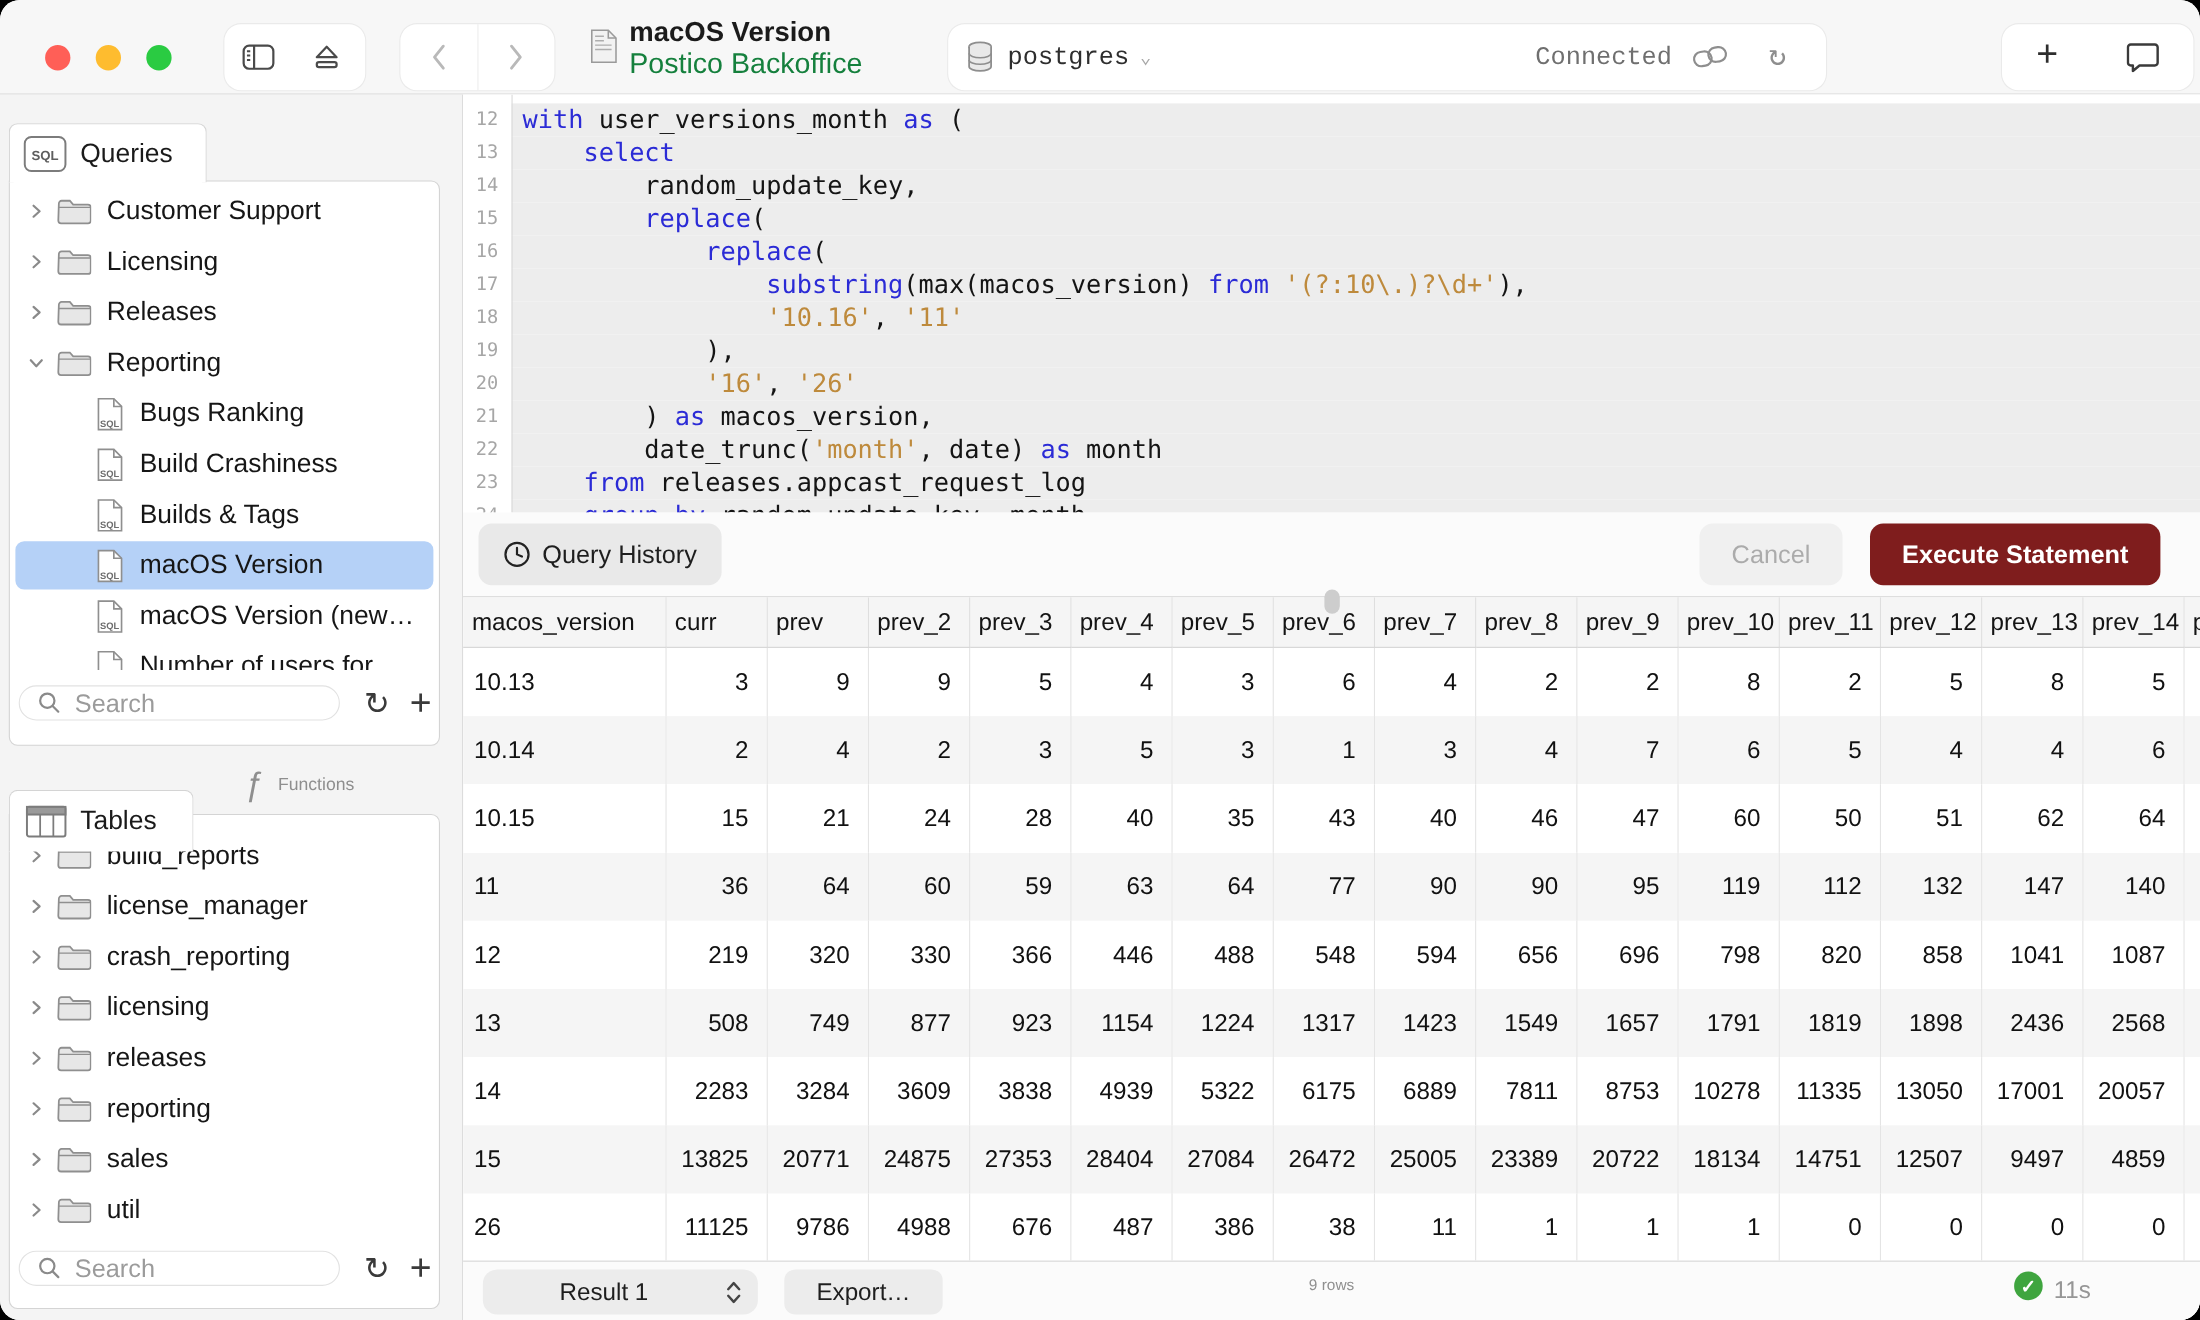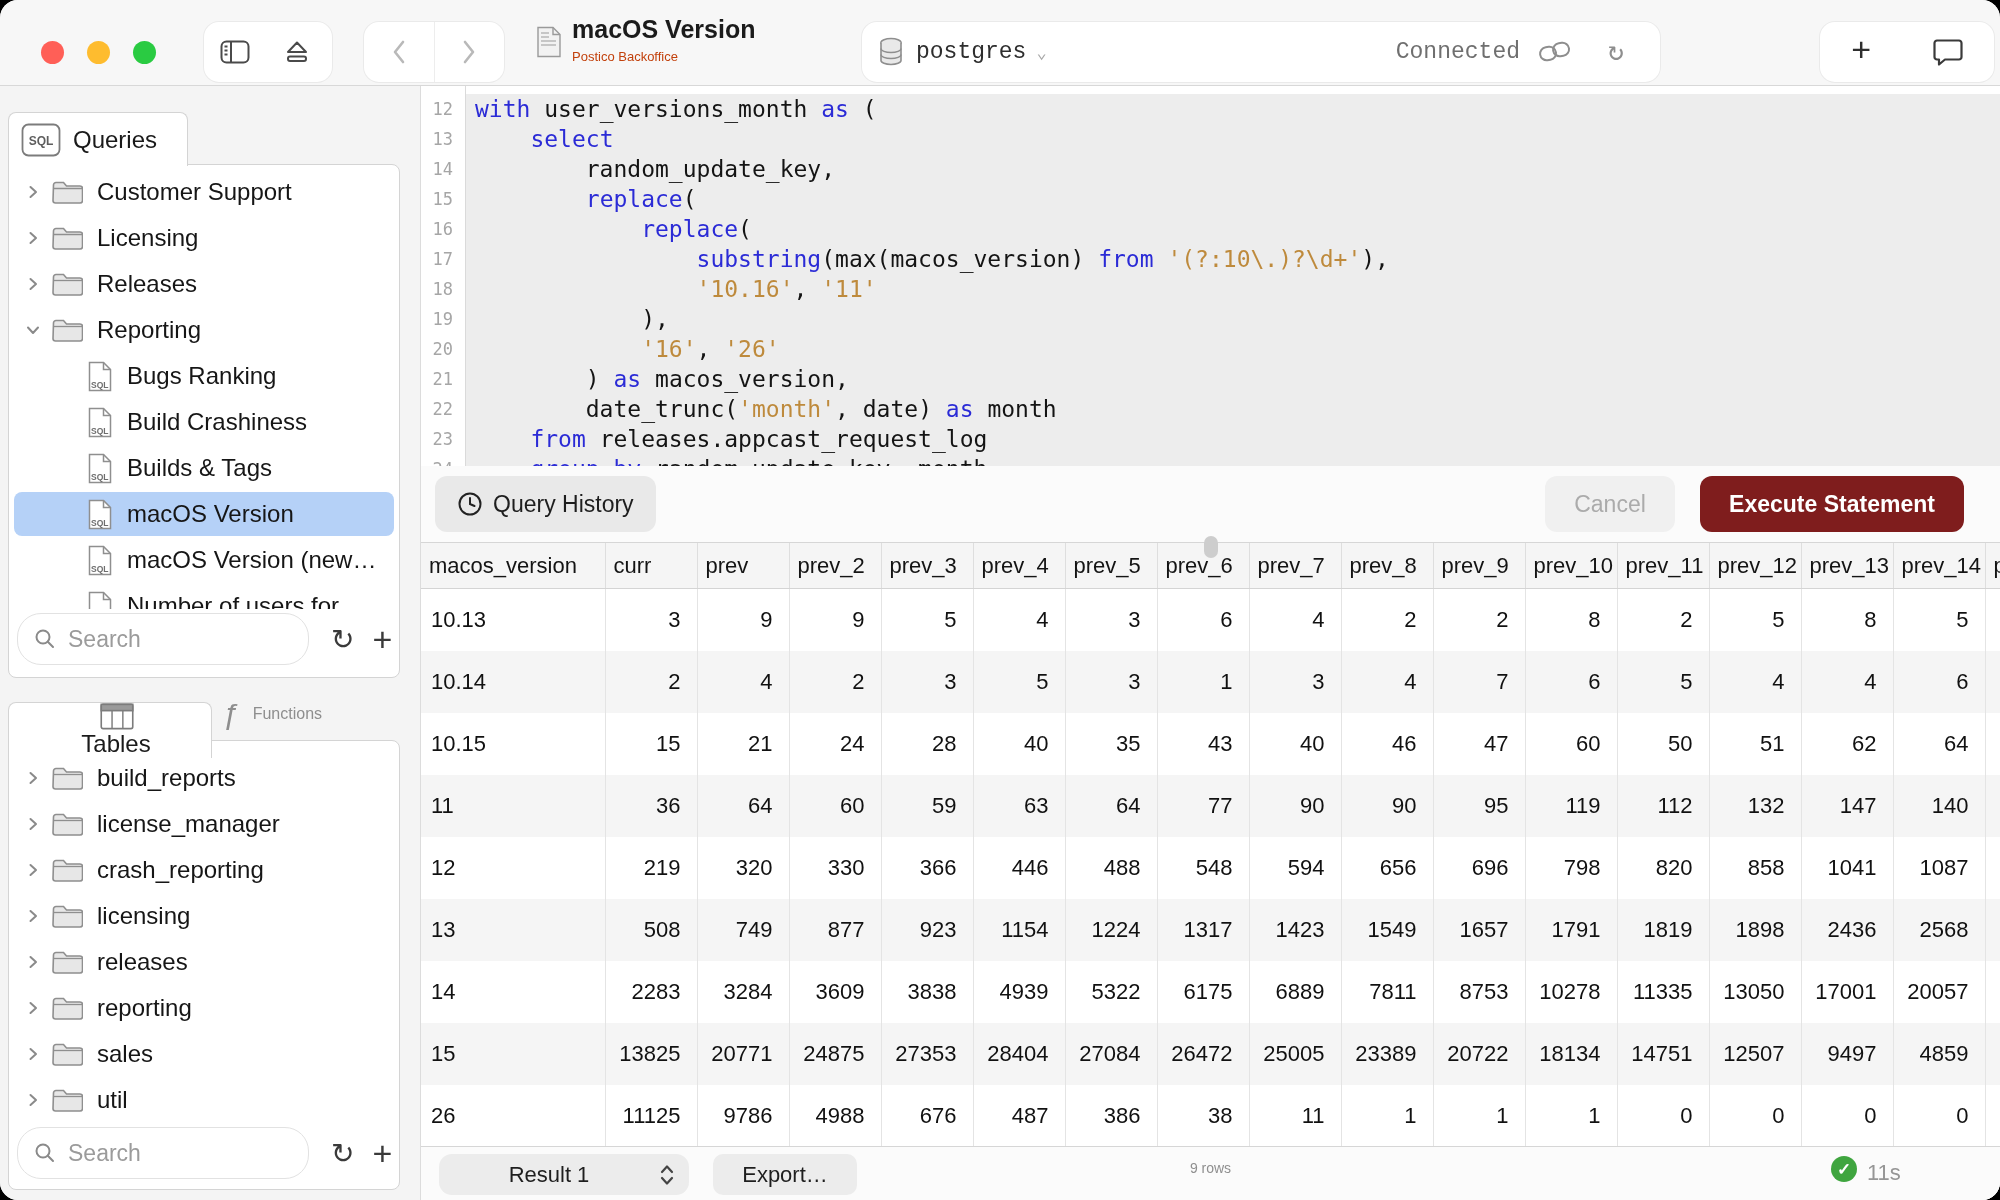--- a/index.html
+++ b/index.html
@@ -5,41 +5,41 @@
   html,body{margin:0;padding:0;background:#000;}
   .win{position:relative;width:2000px;height:1200px;background:#F4F4F4;border-radius:18px;overflow:hidden;
        font-family:"Liberation Sans",sans-serif;color:#161616;}
   
   .titlebar{position:absolute;left:0;top:0;right:0;height:85px;background:#F7F7F7;border-bottom:1px solid #D8D8D8;}
   .tl{position:absolute;top:41px;width:23px;height:23px;border-radius:50%;}
   .pill{position:absolute;top:22px;height:60px;background:#FFFFFF;border-radius:15px;box-shadow:0 0 0 1px rgba(0,0,0,0.05);display:flex;align-items:center;font-family:Liberation Mono, monospace;}
   .tbicon{display:flex;align-items:center;justify-content:center;width:62px;height:60px;}
   .titleblock{position:absolute;left:536px;top:14px;display:flex;align-items:center;}
   .titletext .t1{font-size:25px;font-weight:bold;color:#1B1B1B;line-height:30px;}
-  .titletext .t2{font-size:13px;color:#c2410c;line-height:26px;}
+  .titletext .t2{font-size:26px;color:#15803d;line-height:26px;}
   .dbpill{left:862px;width:798px;}
   .chev-small{font-size:17px;color:#A8A8A8;margin-left:10px;}
   .conn{position:absolute;right:140px;font-size:23px;color:#6F6F6F;}
   .rightpill{left:1820px;width:174px;justify-content:space-around;}
   
   .sidebar{position:absolute;left:0;top:86px;width:420px;bottom:0;background:#F4F4F4;}
   .panelbody{position:absolute;left:8px;width:392px;background:#FFF;border:1px solid #D4D4D4;border-radius:0 8px 8px 8px;box-sizing:border-box;}
   .tabbox{position:absolute;background:#FFF;border:1px solid #D4D4D4;border-bottom:none;border-radius:8px 8px 0 0;box-sizing:border-box;display:flex;align-items:center;z-index:3;}
   .tablabel{font-size:24px;color:#1A1A1A;margin-left:12px;}
   .ghosttab{position:absolute;display:flex;align-items:center;z-index:3;color:#8E8E8E;}
   .tree{position:absolute;left:0;right:0;overflow:hidden;}
   .trow{height:46px;display:flex;align-items:center;padding-left:16px;position:relative;}
   .trow .chev{width:26px;display:flex;align-items:center;}
   .trow .ticon{margin-right:14px;display:flex;align-items:center;}
   .trow .tlabel{font-size:24px;white-space:nowrap;}
   .trow.lvl1{padding-left:78px;}
   .trow.sel::before{content:"";position:absolute;left:5px;right:5px;top:1px;bottom:1px;background:#B5D1F7;border-radius:8px;z-index:0;}
   .trow>*{position:relative;z-index:1;}
   .searchrow{position:absolute;left:0;right:0;height:48px;display:flex;align-items:center;}
-  .searchfield{width:292px;height:52px;margin-left:8px;border:1px solid #E2E2E2;border-radius:24px;background:#FFF;display:flex;align-items:center;box-sizing:border-box;}
+  .searchfield{width:292px;height:32px;margin-left:8px;border:1px solid #E2E2E2;border-radius:24px;background:#FFF;display:flex;align-items:center;box-sizing:border-box;}
   .searchfield input{border:none;outline:none;font-size:23px;color:#333;width:210px;background:transparent;font-family:"Liberation Sans",sans-serif;}
   .searchfield input::placeholder{color:#9B9B9B;}
   .sideicon{font-size:28px;color:#3A3A3A;}
   
   .main{position:absolute;left:420px;top:86px;right:0;bottom:0;border-left:1px solid #DCDCDC;background:#FFF;}
   
   .editor{position:absolute;left:0;right:0;top:0;height:380px;overflow:hidden;background:#FFF;}
   .codescroll{margin-top:-22px;}
   .cl{display:flex;height:30px;font-family:"DejaVu Sans Mono",monospace;font-size:23px;line-height:30px;white-space:pre;}
   .ln{width:44px;box-sizing:border-box;padding-right:12px;text-align:right;color:#A6A6A6;font-size:17px;line-height:30px;flex:none;}
@@ -286,21 +286,21 @@
               <circle cx="9" cy="9" r="6.5" fill="none" stroke="#8A8A8A" stroke-width="2"></circle>
               <line x1="13.8" y1="13.8" x2="19" y2="19" stroke="#8A8A8A" stroke-width="2" stroke-linecap="round"></line>
             </svg>
           <input placeholder="Search" style="">
         </div>
         <span class="sideicon" style="margin-left:22px;">↻</span>
         <span class="sideicon" style="margin-left:18px;font-size:34px;font-weight:300;">+</span>
       </div>
     </div>
 
-    <div class="tabbox" style="left:8px;top:616px;width:204px;height:56px;flex-direction:column;">
+    <div class="tabbox" style="left:8px;top:632px;width:168px;height:56px;">
       <svg width="38" height="30" viewBox="0 0 38 30" style="margin-left:14px;">
           <rect x="1.5" y="1.5" width="35" height="27" rx="2" fill="#FFF" stroke="#7C7C7C" stroke-width="1.8"></rect>
           <rect x="1.5" y="1.5" width="35" height="7" fill="#9A9A9A" stroke="#7C7C7C" stroke-width="1.8"></rect>
           <line x1="13.5" y1="8.5" x2="13.5" y2="28.5" stroke="#7C7C7C" stroke-width="1.6"></line>
           <line x1="25.5" y1="8.5" x2="25.5" y2="28.5" stroke="#7C7C7C" stroke-width="1.6"></line>
         </svg>
       <span class="tablabel">Tables</span>
     </div>
     <div class="ghosttab" style="left:222px;top:600px;height:56px;">
       <span style="font-size:30px;font-style:italic;color:#8E8E8E;margin-right:14px;">ƒ</span>

